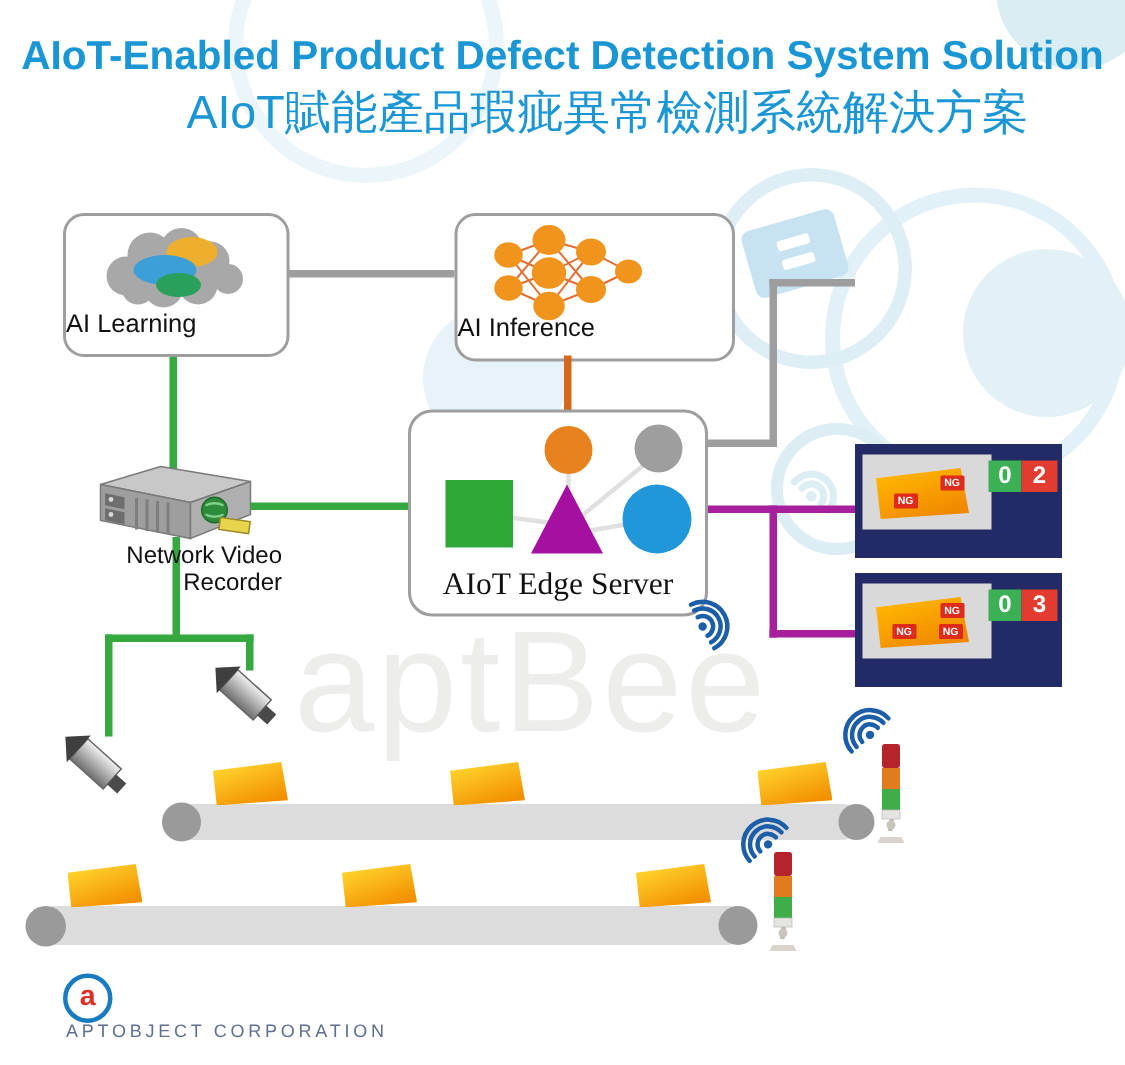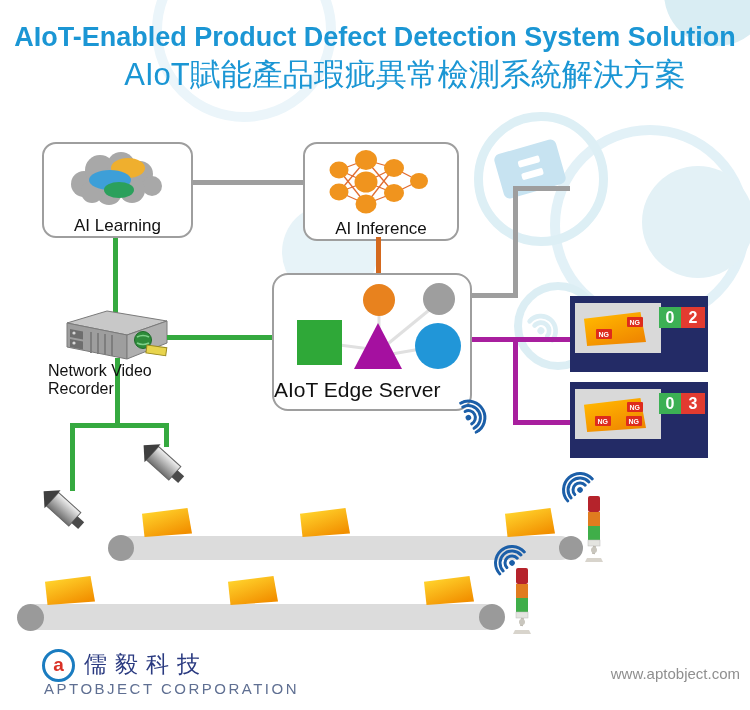--- a/index.html
+++ b/index.html
@@ -18,35 +18,35 @@
   .ring{background:transparent;border-style:solid;border-radius:50%;}
   .card{border-radius:6px;transform:rotate(-16deg);}
   .cardbar{background:#fff;border-radius:2px;}
 
   
   .aptbee{left:196px;top:400px;font-size:96px;color:var(--watermark-gray);z-index:1;
           letter-spacing:2px;}
 
   
   .nodebox{background:#fff;border:2.5px solid #9E9E9E;border-radius:14px;z-index:3;}
-  .boxlabel{position:absolute;left:0;bottom:0;width:100%;text-align:center;
+  .boxlabel{position:absolute;left:0;bottom:10px;width:100%;
             font-size:17px;color:#111;}
-  .edgelabel{position:absolute;left:0;bottom:7px;width:100%;
-             font-size:21px;color:#111;}
+  .edgelabel{position:absolute;left:0;bottom:7px;width:100%;text-align:center;
+             font-size:21px;color:#111;font-family:Liberation Serif, serif;}
 
   
   .conn{z-index:2;}
   .conn-over{z-index:4;}
   .c-green{background:var(--green);}
   .c-gray{background:var(--line-gray);}
   .c-orange{background:var(--orange-line);}
   .c-purple{background:var(--purple);}
 
   
-  .nvrlabel{left:48px;top:362px;width:140px;text-align:left;font-size:16px;line-height:18px;
+  .nvrlabel{left:48px;top:362px;width:140px;text-align:right;font-size:16px;line-height:18px;
             color:#111;z-index:3;}
 
   
   .monitor{width:138px;height:76px;background:var(--navy);z-index:3;}
   .mscreen{position:absolute;left:5px;top:7px;width:86px;height:50px;background:#D9D9D9;}
   .okbox{position:absolute;width:22px;height:21px;background:var(--ok-green);color:#fff;
          font-size:16px;font-weight:bold;text-align:center;line-height:21px;}
   .ngbox{position:absolute;width:24px;height:21px;background:var(--ng-red);color:#fff;
          font-size:16px;font-weight:bold;text-align:center;line-height:21px;}
   .ngtag{position:absolute;background:#DE2B1C;color:#fff;font-size:7px;font-weight:bold;
@@ -64,21 +64,21 @@
             clip-path:polygon(0 20%,91% 0,100% 88%,5% 100%);}
 
   .wifi{z-index:5;}
   .icon-svg{position:absolute;z-index:4;}
 
   
   .logoring{left:42px;top:649px;width:27px;height:27px;border:3px solid var(--logo-blue);
             border-radius:50%;background:#fff;z-index:6;color:var(--logo-red);
             font-size:19px;font-weight:bold;text-align:center;line-height:26px;}
   .co-zh{left:84px;top:649px;font-size:23px;color:var(--logo-navy);letter-spacing:8px;z-index:6;}
-  .co-en{left:44px;top:680px;font-size:15px;color:#5F6F92;letter-spacing:2.5px;z-index:6;}
+  .co-en{left:44px;top:680px;font-size:12px;color:#5F6F92;letter-spacing:2.5px;z-index:6;}
   .website{right:10px;top:665px;font-size:15px;color:var(--site-gray);z-index:6;}
 </style>
 </head>
 <body>
 
 <div id="canvas">
 
   <div class="abs decor" style="left:664px;top:-60px;width:106px;height:106px;background:#D9EDF3;"></div>
   <div class="abs ring" style="left:152px;top:-62px;width:164px;height:164px;border-width:10px;border-color:#EBF5FA;"></div>
   <div class="abs ring" style="left:550px;top:125px;width:180px;height:180px;border-width:10px;border-color:#E2F1F7;"></div>
@@ -91,20 +91,21 @@
   <div class="abs decor" style="left:282px;top:204px;width:96px;height:96px;background:#E7F3F8;"></div>
   <div class="abs ring" style="left:514px;top:282px;width:72px;height:72px;border-width:8px;border-color:#DCEEF4;"></div>
   <svg class="abs" style="left:528px;top:300px;z-index:0;transform:rotate(40deg);" width="44" height="40" viewBox="0 0 36 34">
     <g fill="none" stroke="#DCEEF4" stroke-width="4" stroke-linecap="round">
       <path d="M11,29 A7,7 0 0 1 25,29"></path>
         <path d="M5.5,29 A12.5,12.5 0 0 1 30.5,29"></path>
     </g>
       <circle cx="18" cy="29" r="3" fill="#DCEEF4"></circle>
   </svg>
 
+  <div class="abs aptbee">aptBee</div>
 
   <div class="abs title-en">AIoT-Enabled Product Defect Detection System Solution</div>
   <div class="abs title-zh">AIoT賦能產品瑕疵異常檢測系統解決方案</div>
 
   <div class="abs conn c-gray" style="left:189px;top:180px;width:114px;height:5px;"></div>
   <div class="abs conn c-gray" style="left:513px;top:186px;width:57px;height:5px;"></div>
   <div class="abs conn c-gray" style="left:513px;top:186px;width:5px;height:112px;"></div>
   <div class="abs conn c-gray" style="left:451px;top:293px;width:66px;height:5px;"></div>
   <div class="abs conn c-green" style="left:113px;top:234px;width:5px;height:84px;"></div>
   <div class="abs conn-over abs c-green" style="position:absolute;left:167px;top:335px;width:129px;height:5px;"></div>
@@ -129,21 +130,21 @@
         <circle cx="45" cy="46" r="13"></circle>
           <circle cx="28" cy="46" r="11"></circle>
       </g>
       <ellipse cx="64" cy="22" rx="17" ry="10" fill="#EFAF2E"></ellipse>
       <ellipse cx="46" cy="34" rx="21" ry="10" fill="#3D9FD8"></ellipse>
       <ellipse cx="55" cy="44" rx="15" ry="8" fill="#2BA05C"></ellipse>
     </svg>
     <div class="boxlabel">AI Learning</div>
   </div>
 
-  <div class="abs nodebox" style="left:303px;top:142px;width:152px;height:95px;">
+  <div class="abs nodebox" style="left:303px;top:142px;width:152px;height:95px;padding-left:31px;">
     <svg class="icon-svg" style="left:22px;top:6px;" width="104" height="64" viewBox="0 0 104 64">
       <g stroke="#E06C30" stroke-width="1.3">
         <line x1="12" y1="20" x2="39" y2="10"></line>
           <line x1="12" y1="20" x2="39" y2="32"></line>
           <line x1="12" y1="20" x2="39" y2="54"></line>
         <line x1="12" y1="42" x2="39" y2="10"></line>
           <line x1="12" y1="42" x2="39" y2="32"></line>
           <line x1="12" y1="42" x2="39" y2="54"></line>
         <line x1="39" y1="10" x2="67" y2="18"></line>
           <line x1="39" y1="10" x2="67" y2="43"></line>
@@ -304,17 +305,15 @@
     <rect x="4" y="0" width="12" height="16" rx="2" fill="#B5232B"></rect>
     <rect x="4" y="16" width="12" height="14" fill="#E07C1F"></rect>
     <rect x="4" y="30" width="12" height="14" fill="#3FAE49"></rect>
     <rect x="4" y="44" width="12" height="6" fill="#E4E4E0" stroke="#BBB" stroke-width="0.5"></rect>
     <rect x="8.5" y="50" width="3" height="8" fill="#BDB9B0" transform="rotate(8 10 54)"></rect>
     <circle cx="10" cy="54" r="3" fill="#C9C6BE"></circle>
     <polygon points="3,62 17,62 19,66 1,66" fill="#D8D4CC"></polygon>
   </svg>
 
   <div class="abs logoring">a</div>
-  <div class="abs co-zh">儒毅科技</div>
   <div class="abs co-en">APTOBJECT CORPORATION</div>
-  <div class="abs website">www.aptobject.com</div>
 
 </div>
 
 </body></html>

